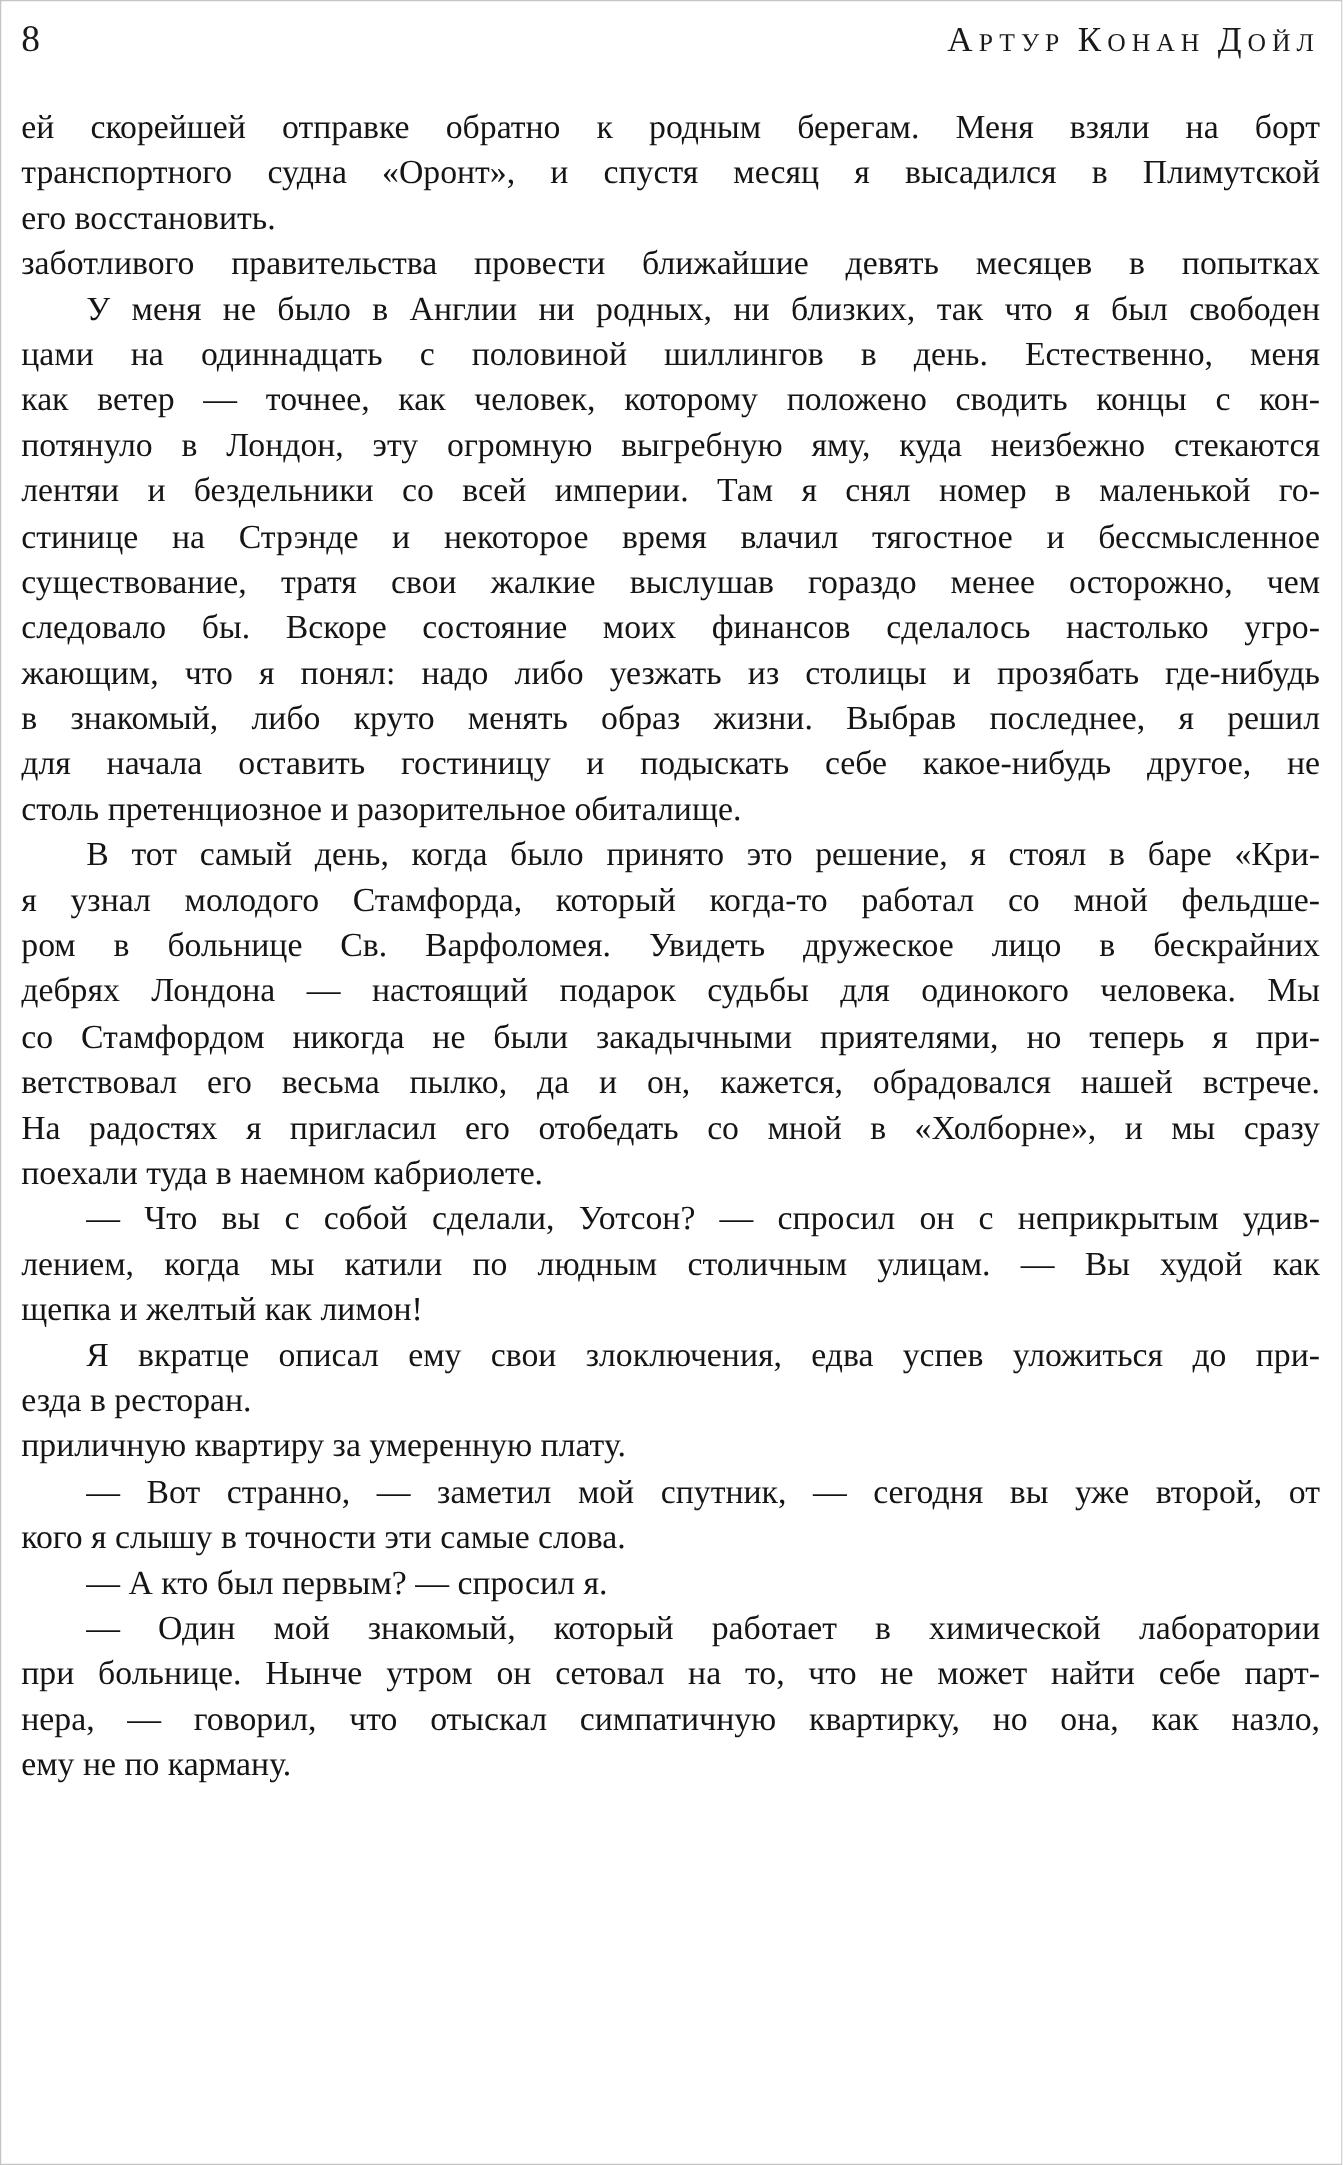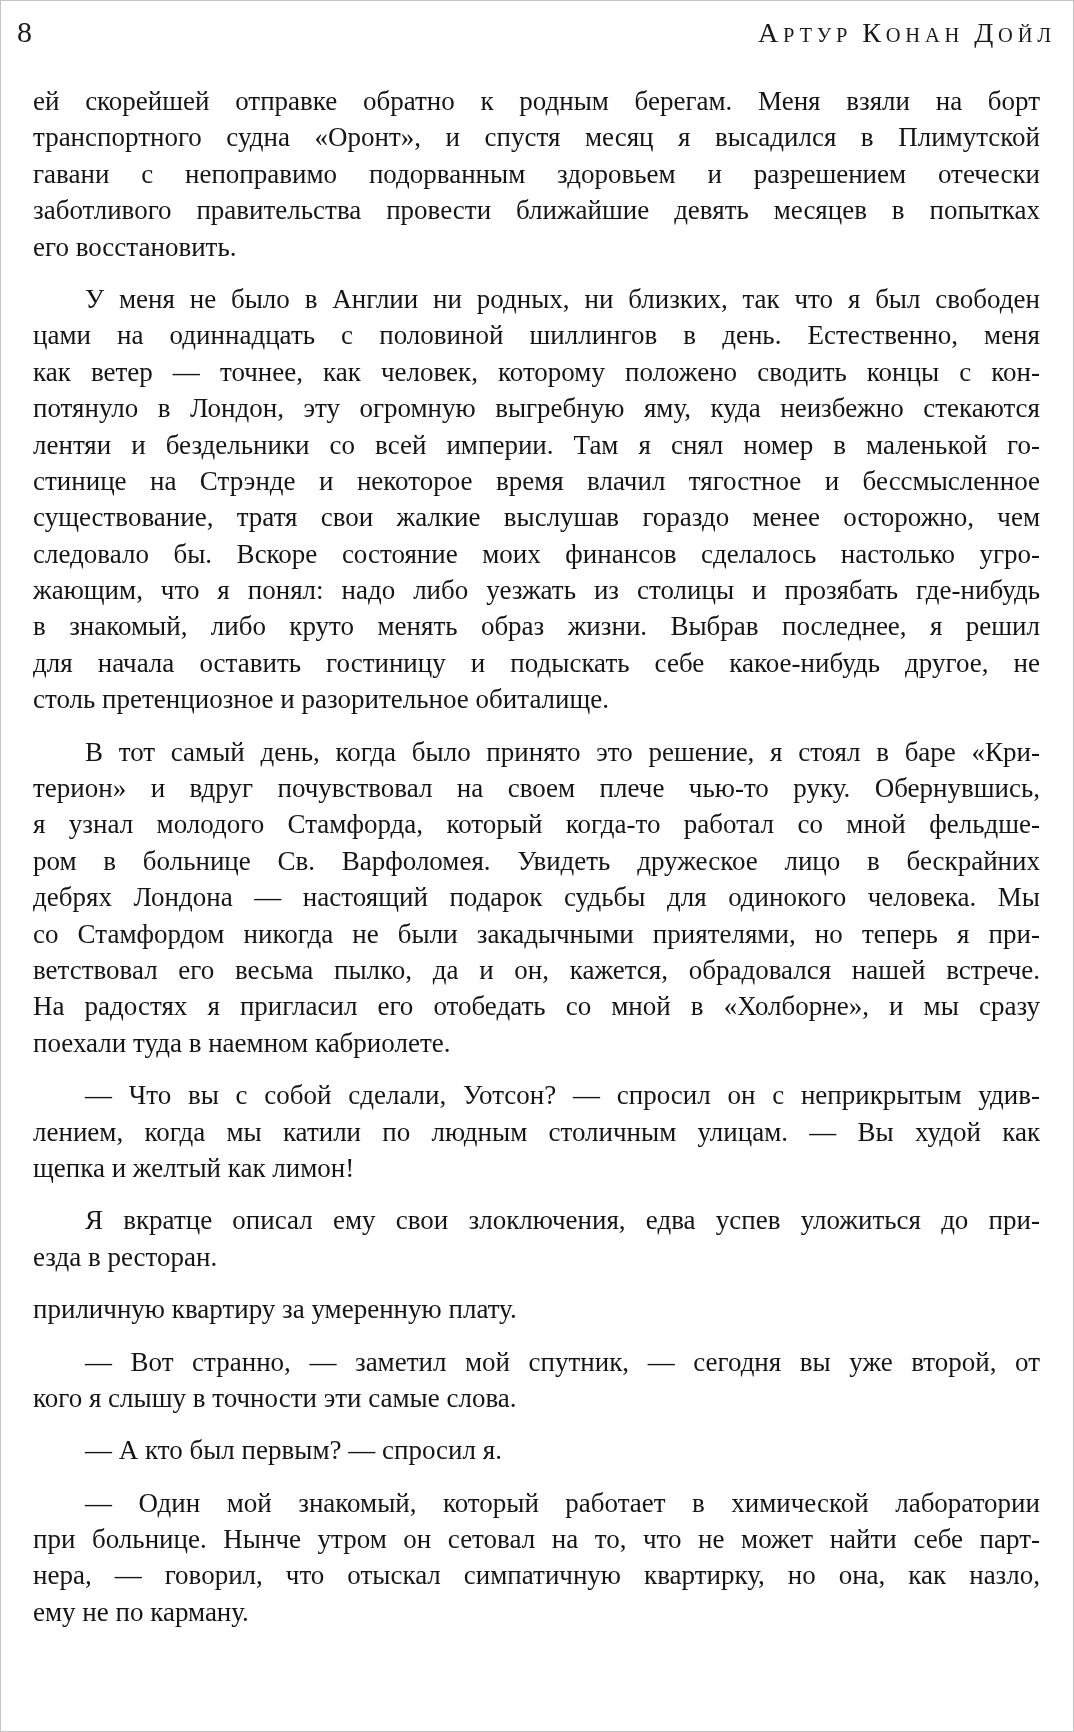--- a/index.html
+++ b/index.html
@@ -42,21 +42,21 @@
     font-size: 20.5px;
   }
   .running-title .gap {
     display: inline-block;
     width: 10px;
   }
   .text-body {
     margin-top: 34px;
   }
   .para {
-    margin: 16px;
+    margin: 0;
     font-family: Liberation Serif, serif;
   }
   .line {
     font-size: 27px;
     line-height: 36.4px;
     height: 36.4px;
     text-align: justify;
     text-align-last: justify;
     white-space: normal;
     overflow: hidden;
@@ -73,41 +73,39 @@
 
 <div class="page">
   <div class="page-header">
     <span class="page-number">8</span>
     <span class="running-title"><span class="cap">А</span><span class="sc">Р</span><span class="sc">Т</span><span class="sc">У</span><span class="sc">Р</span><span class="gap"></span><span class="cap">К</span><span class="sc">О</span><span class="sc">Н</span><span class="sc">А</span><span class="sc">Н</span><span class="gap"></span><span class="cap">Д</span><span class="sc">О</span><span class="sc">Й</span><span class="sc">Л</span></span>
   </div>
   <div class="text-body">
       <div class="para">
         <div class="line">ей скорейшей отправке обратно к родным берегам. Меня взяли на борт</div>
         <div class="line">транспортного судна «Оронт», и спустя месяц я высадился в Плимутской</div>
-        <div class="line">гавани с непоправимо подорванным здоровьем и разрешением отечески</div>
+        <div class="line last">его восстановить.</div>
         <div class="line">заботливого правительства провести ближайшие девять месяцев в попытках</div>
-        <div class="line last">его восстановить.</div>
       </div>
       <div class="para">
         <div class="line indent">У меня не было в Англии ни родных, ни близких, так что я был свободен</div>
         <div class="line">цами на одиннадцать с половиной шиллингов в день. Естественно, меня</div>
         <div class="line">как ветер — точнее, как человек, которому положено сводить концы с кон-</div>
         <div class="line">потянуло в Лондон, эту огромную выгребную яму, куда неизбежно стекаются</div>
         <div class="line">лентяи и бездельники со всей империи. Там я снял номер в маленькой го-</div>
         <div class="line">стинице на Стрэнде и некоторое время влачил тягостное и бессмысленное</div>
         <div class="line">существование, тратя свои жалкие выслушав гораздо менее осторожно, чем</div>
         <div class="line">следовало бы. Вскоре состояние моих финансов сделалось настолько угро-</div>
         <div class="line">жающим, что я понял: надо либо уезжать из столицы и прозябать где-нибудь</div>
         <div class="line">в знакомый, либо круто менять образ жизни. Выбрав последнее, я решил</div>
         <div class="line">для начала оставить гостиницу и подыскать себе какое-нибудь другое, не</div>
         <div class="line last">столь претенциозное и разорительное обиталище.</div>
       </div>
       <div class="para">
         <div class="line indent">В тот самый день, когда было принято это решение, я стоял в баре «Кри-</div>
-        <div class="line">терион» и вдруг почувствовал на своем плече чью-то руку. Обернувшись,</div>
         <div class="line">я узнал молодого Стамфорда, который когда-то работал со мной фельдше-</div>
         <div class="line">ром в больнице Св. Варфоломея. Увидеть дружеское лицо в бескрайних</div>
         <div class="line">дебрях Лондона — настоящий подарок судьбы для одинокого человека. Мы</div>
         <div class="line">со Стамфордом никогда не были закадычными приятелями, но теперь я при-</div>
         <div class="line">ветствовал его весьма пылко, да и он, кажется, обрадовался нашей встрече.</div>
         <div class="line">На радостях я пригласил его отобедать со мной в «Холборне», и мы сразу</div>
         <div class="line last">поехали туда в наемном кабриолете.</div>
       </div>
       <div class="para">
         <div class="line indent">— Что вы с собой сделали, Уотсон? — спросил он с неприкрытым удив-</div>

